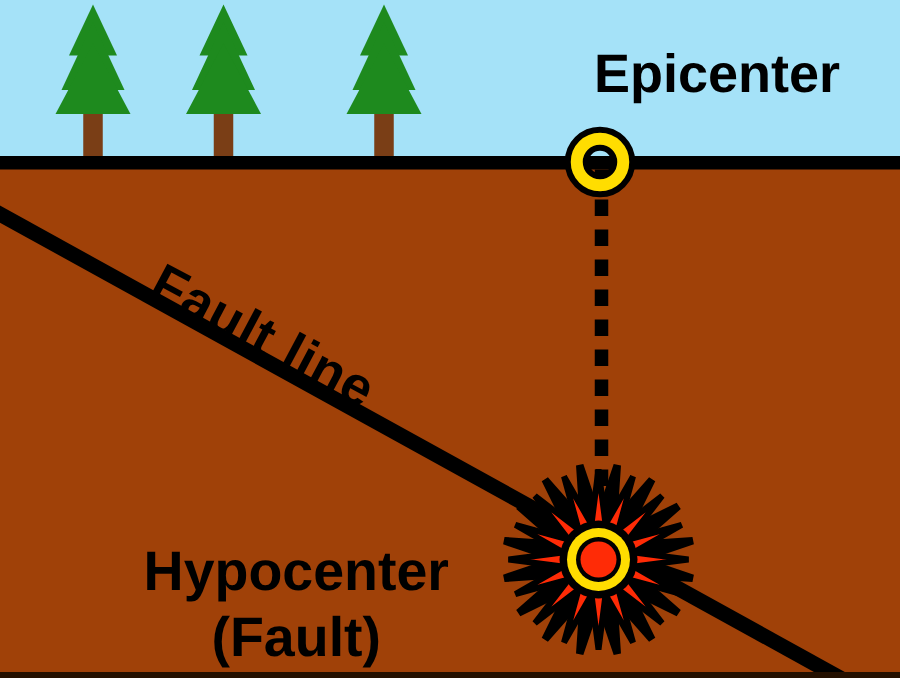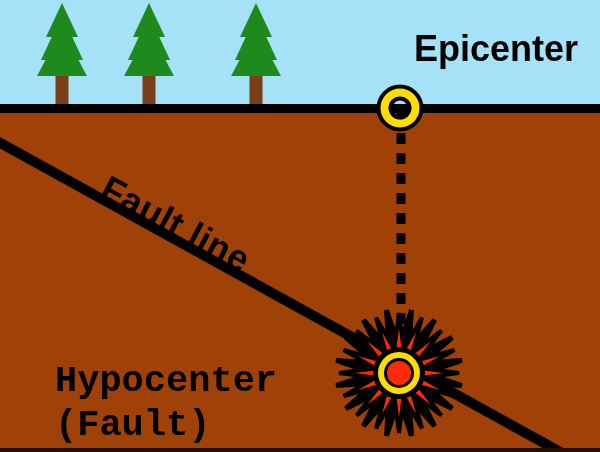--- a/index.html
+++ b/index.html
@@ -6,25 +6,25 @@
   .stage {
     position:relative; width:600px; height:452px; overflow:hidden;
     font-family:"Liberation Sans", sans-serif;
   }
   .stage svg { position:absolute; left:0; top:0; display:block; }
   .label {
     position:absolute; color:#000; font-weight:bold;
     font-family:"Liberation Sans", sans-serif;
     white-space:nowrap; pointer-events:none;
   }
-  .label-epicenter   { left:414px; top:31px;  font-size:36px; line-height:36px; }
+  .label-epicenter   { left:396px; top:31px;  font-size:36px; line-height:36px; }
   .label-fault       { left:112px; top:170px; font-size:36px; line-height:36px;
                        transform:rotate(28deg); transform-origin:0 0; letter-spacing:0.5px; }
-  .label-hypocenter  { left:55px;  top:359px; width:285px; 
-                       font-size:37px; line-height:44px;font-family:Liberation Mono, monospace; }
+  .label-hypocenter  { left:55px;  top:359px; width:285px; text-align:center;
+                       font-size:37px; line-height:44px; }
 </style>
 </head>
 <body>
 
 <div class="stage">
   <svg width="600" height="452" viewBox="0 0 600 452">
 
     <rect x="0" y="0" width="600" height="113" fill="#A5E2F8"></rect>
 
     <rect x="0" y="104" width="600" height="348" fill="#A04108"></rect>

